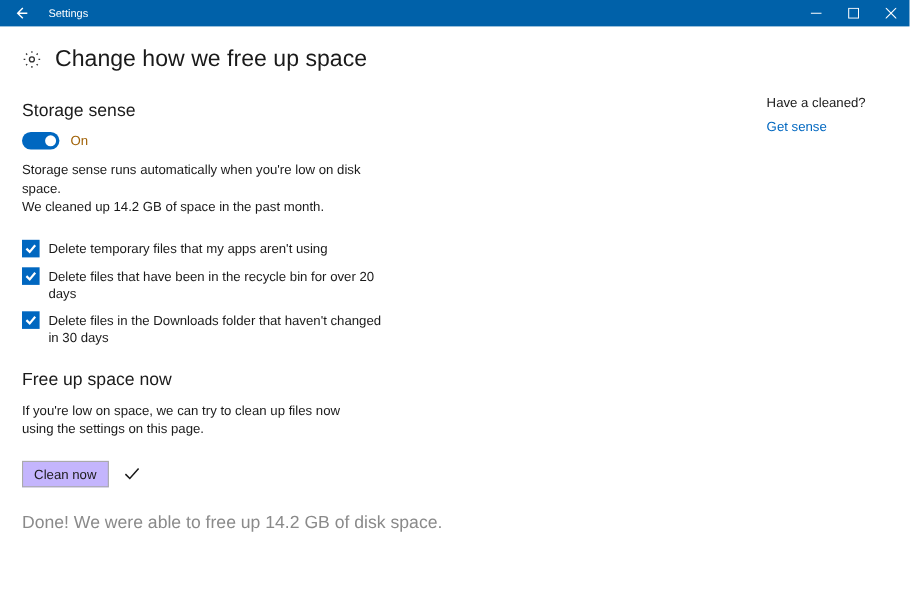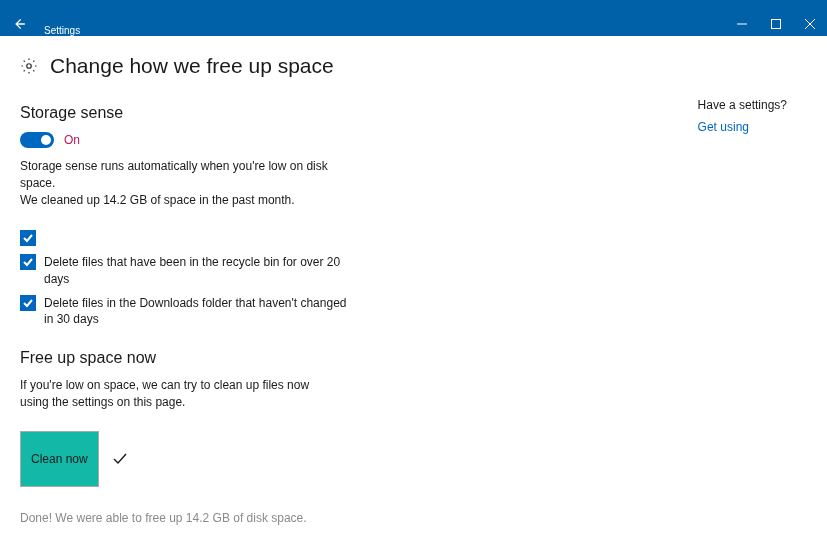--- a/index.html
+++ b/index.html
@@ -8,24 +8,24 @@
       box-sizing: border-box;
       font-family: "Segoe UI", -apple-system, sans-serif;
     }
     body {
       width: 827px;
       height: 541px;
       background: #fff;
       overflow: hidden;
     }
     .titlebar {
-      height: 36px;
+      height: 24px;
       background: #0061a9;
       display: flex;
-      align-items: flex-end;
+      align-items: center;
       color: #fff;
       font-size: 10px;
     }
     .back-btn {
       width: 38px;
       height: 24px;
       display: flex;
       align-items: center;
       justify-content: center;
     }
@@ -90,21 +90,21 @@
       height: 10px;
       background: #fff;
       border-radius: 50%;
       position: absolute;
       right: 3px;
       top: 3px;
     }
     .toggle-label {
       font-size: 12px;
       margin-left: 10px;
-      color: #be185d;
+      color: #a16207;
     }
     .desc {
       font-size: 12px;
       color: #1a1a1a;
       line-height: 1.4;
       margin-bottom: 22px;
       max-width: 340px;
     }
     .chk-row {
       display: flex;
@@ -135,35 +135,35 @@
       line-height: 1.4;
       margin-bottom: 20px;
       max-width: 320px;
     }
     .clean-row {
       display: flex;
       align-items: center;
       margin-bottom: 24px;
     }
     .clean-btn {
-      background: #14b8a6;
+      background: #c4b5fd;
       border: 1px solid #aaa;
       font-size: 12px;
-      padding: 20px 10px;
+      padding: 4px 10px;
       color: #1a1a1a;
       cursor: pointer;
     }
     .done-check {
       margin-left: 14px;
       display: flex;
       align-items: center;
     }
     .done-check svg { width: 14px; height: 12px; }
     .done-text {
-      font-size: 12px;
+      font-size: 16px;
       color: #8a8a8a;
     }
   </style>
 </head>
 <body>
 
 <div class="titlebar">
   <div class="back-btn">
     <svg viewBox="0 0 24 24" fill="none" stroke="#fff" stroke-width="2.2">
         <path d="M15 4 L7 12 L15 20 M7 12 H22"></path>
@@ -213,20 +213,21 @@
       <span>We cleaned up 14.2 GB of space in the past month.</span>
     </div>
 
     <div class="temp-block">
       <div class="chk-row">
         <div class="chk">
           <svg viewBox="0 0 12 12" stroke="#fff" stroke-width="2" fill="none">
               <path d="M2 6 L5 9 L10 3"></path>
             </svg>
         </div>
+        <div class="chk-label">Delete temporary files that my apps aren't using</div>
       </div>
       <div class="chk-row">
         <div class="chk">
           <svg viewBox="0 0 12 12" stroke="#fff" stroke-width="2" fill="none">
               <path d="M2 6 L5 9 L10 3"></path>
             </svg>
         </div>
         <div class="chk-label">Delete files that have been in the recycle bin for over 20 days</div>
       </div>
       <div class="chk-row">
@@ -247,16 +248,16 @@
         <svg viewBox="0 0 14 12" stroke="#1a1a1a" stroke-width="1.4" fill="none">
             <path d="M1 6 L5 10 L13 1"></path>
           </svg>
       </div>
     </div>
     <div class="done-text">Done! We were able to free up 14.2 GB of disk space.</div>
 
   </div>
 
   <div class="side-col">
-    <div class="question">Have a settings?</div>
-    <div class="help-link">Get using</div>
+    <div class="question">Have a cleaned?</div>
+    <div class="help-link">Get sense</div>
   </div>
 </div>
 
 </body></html>

